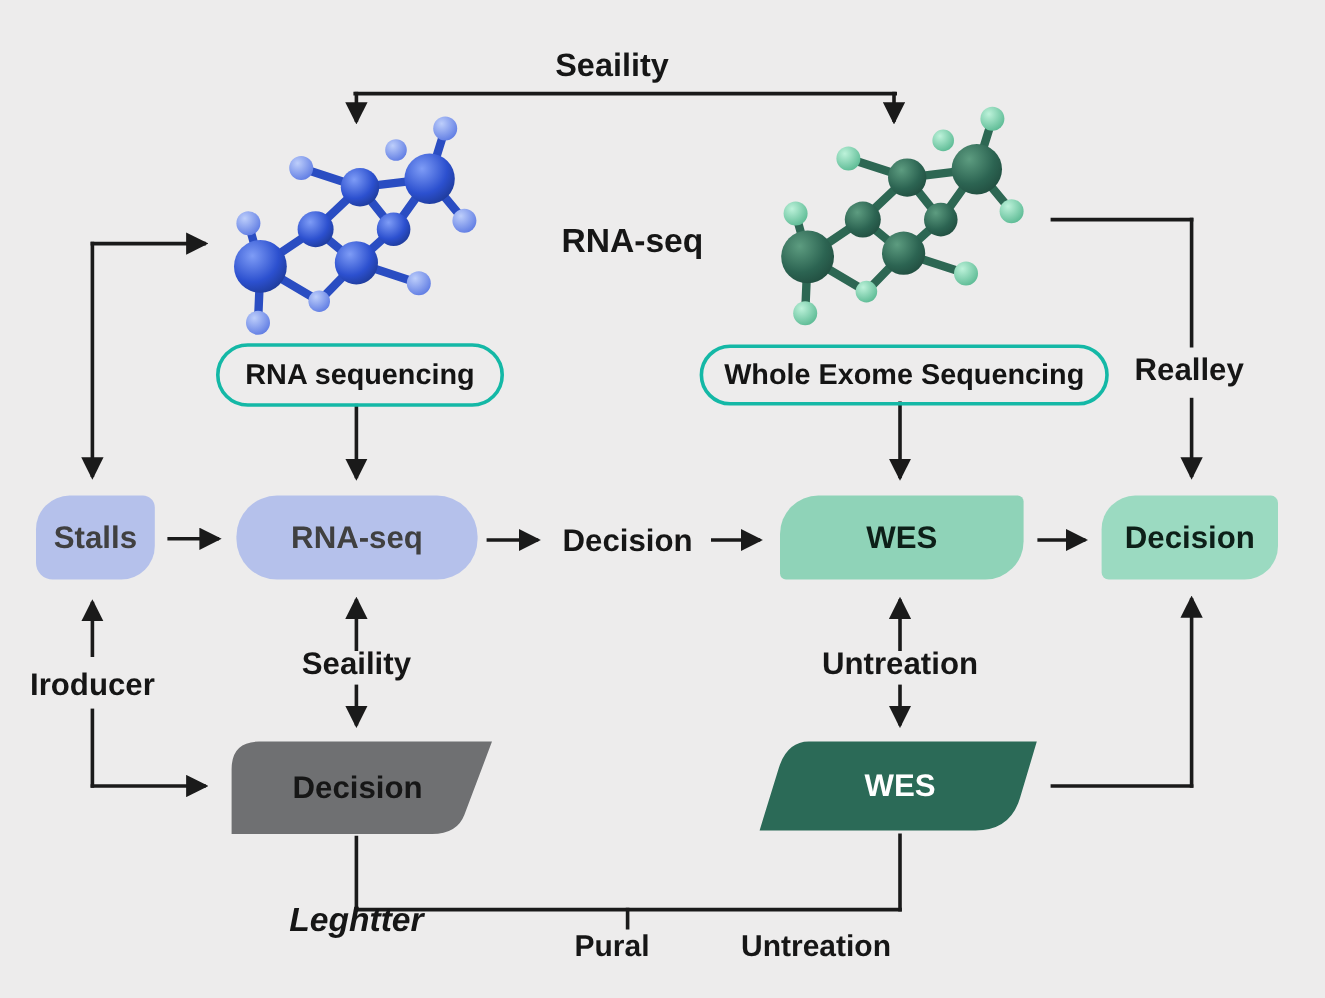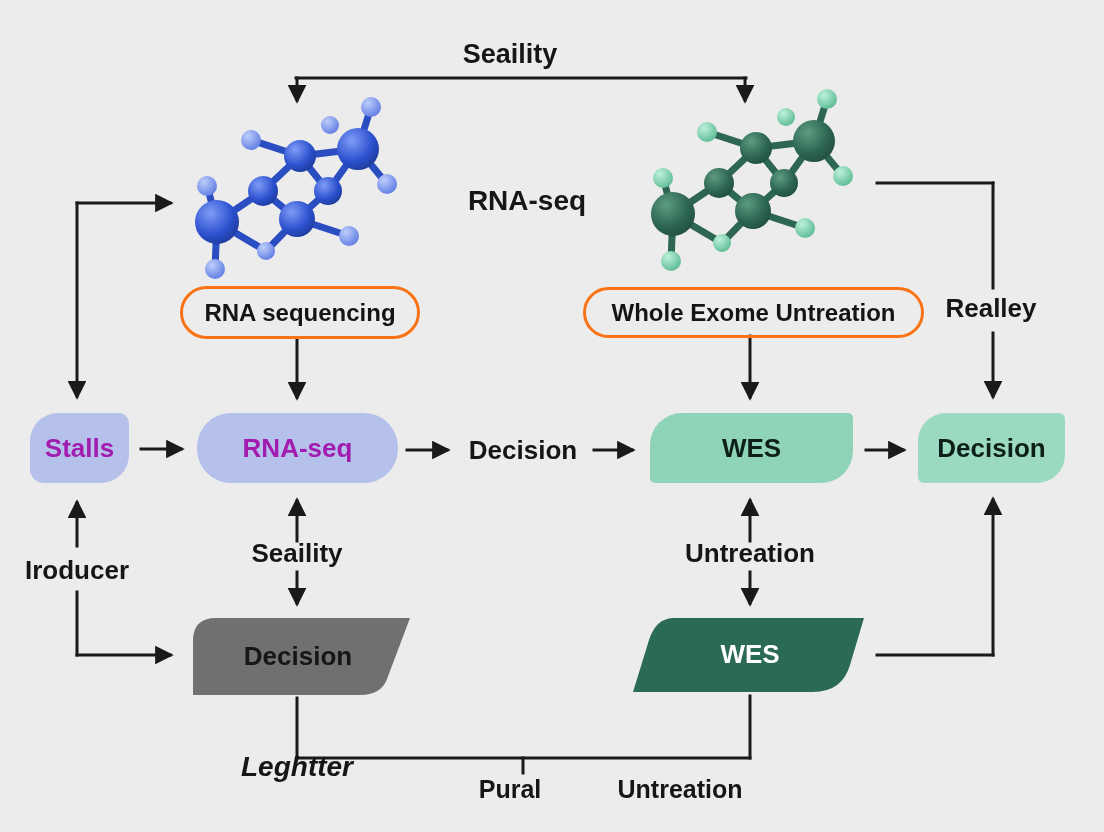--- a/index.html
+++ b/index.html
@@ -2,26 +2,26 @@
 <html><head>
 <meta charset="utf-8">
 <style>
   html,body{margin:0;padding:0;}
   body{width:1104px;height:832px;overflow:hidden;background:#edecec;
        font-family:"Liberation Sans",sans-serif;}
   #canvas{position:relative;width:920px;height:832px;background:#edecec;}
   svg.layer{position:absolute;left:0;top:0;}
   .lbl{position:absolute;font-weight:700;color:#161616;font-size:26px;
        text-align:center;white-space:nowrap;line-height:1.1;}
-  .pill{position:absolute;border:3px solid #f97316;border-radius:28px;
+  .pill{position:absolute;border:3px solid #14b8a6;border-radius:28px;
         display:flex;align-items:center;justify-content:center;
         font-weight:700;color:#141414;background:transparent;}
   .node{position:absolute;display:flex;align-items:center;justify-content:center;
         font-weight:700;font-size:26px;}
-  .periwinkle{background:#b5c1eb;color:#a21caf;}
+  .periwinkle{background:#b5c1eb;color:#404040;}
   .mint{background:#8fd3b8;color:#0d1f18;}
   .mintlight{background:#9bdac1;color:#0d1f18;}
   .overlay-text{position:absolute;display:flex;align-items:center;justify-content:center;
         font-weight:700;font-size:26px;background:transparent;}
 </style>
 </head>
 <body>
 
 <div id="canvas">
 
@@ -200,21 +200,21 @@
   <div class="lbl" style="left:-43px;top:556px;width:240px;">Iroducer</div>
 
   <div class="lbl" style="left:177px;top:752px;width:240px;font-size:28px;font-style:italic;">Leghtter</div>
   <div class="lbl" style="left:390px;top:776px;width:240px;font-size:25px;">Pural</div>
   <div class="lbl" style="left:560px;top:776px;width:240px;font-size:25px;">Untreation</div>
 
   <div class="pill" style="left:180px;top:286px;width:234px;height:47px;font-size:24px;">
     <span>RNA sequencing</span>
   </div>
   <div class="pill" style="left:583px;top:287px;width:335px;height:45px;font-size:24px;">
-    <span>Whole Exome Untreation</span>
+    <span>Whole Exome Sequencing</span>
   </div>
 
   <div class="node periwinkle" style="left:30px;top:413px;width:99px;height:70px;border-radius:28px 10px 28px 14px;">
     <span>Stalls</span>
   </div>
 
   <div class="node periwinkle" style="left:197px;top:413px;width:201px;height:70px;border-radius:34px;">
     <span>RNA-seq</span>
   </div>
 

